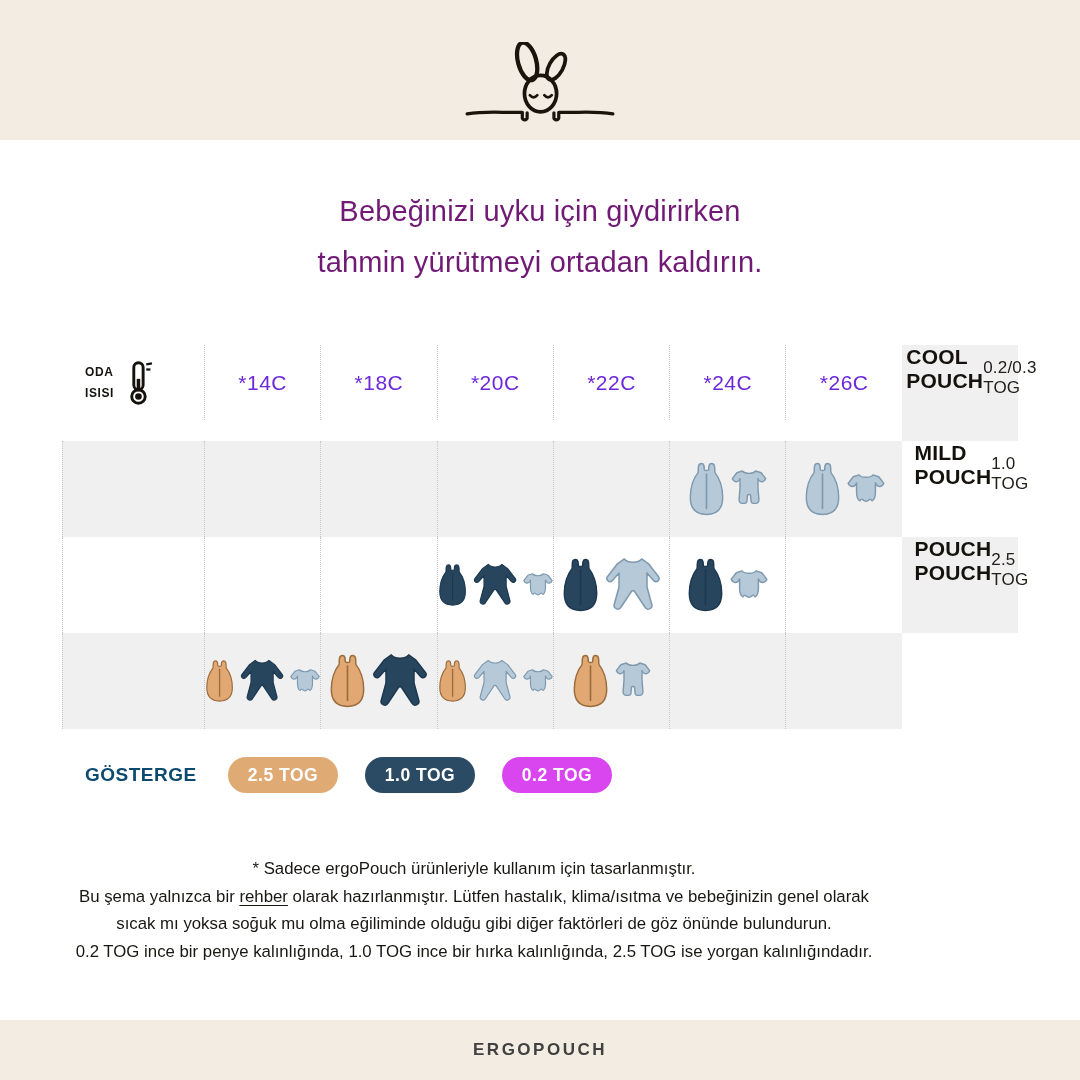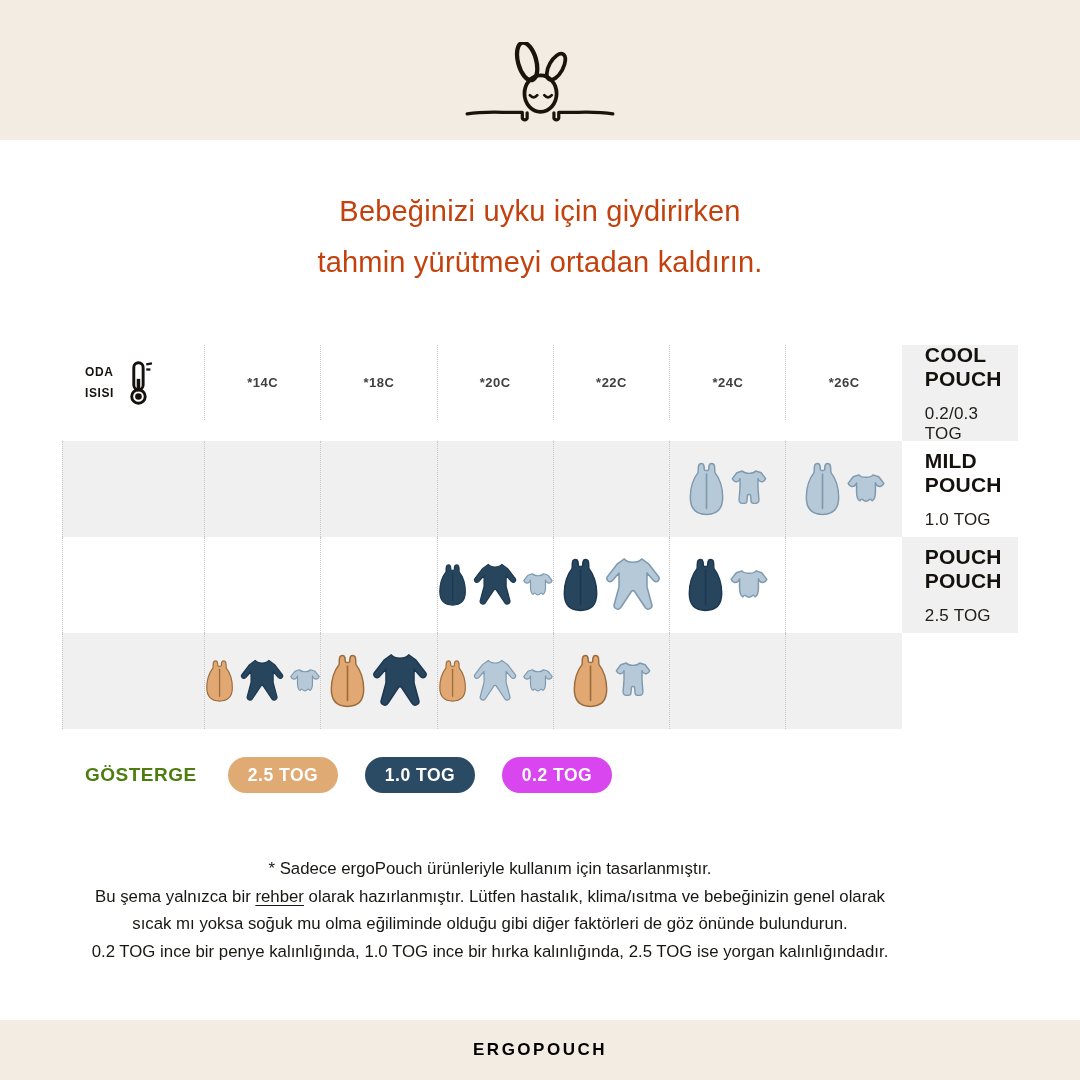--- a/index.html
+++ b/index.html
@@ -4,57 +4,57 @@
 <style>
   html,body{margin:0;padding:0;}
   body{font-family:"Liberation Sans", sans-serif; background:#ffffff;}
   #page{position:relative;width:1080px;height:1080px;background:#ffffff;overflow:hidden;}
 
   
   .band-top{position:absolute;top:0;left:0;width:1080px;height:140px;background:#f2ece2;
             display:flex;align-items:flex-end;justify-content:center;}
   .band-bottom{position:absolute;top:1020px;left:0;width:1080px;height:60px;background:#f2ece2;
             display:flex;align-items:center;justify-content:center;}
-  .brand-word{font-size:17px;font-weight:bold;letter-spacing:2.5px;color:#000000;}
+  .brand-word{font-size:17px;font-weight:bold;letter-spacing:2.5px;color:#404040;}
 
   .bunny{margin-bottom:12px;}
 
   
   .title{position:absolute;top:186px;left:0;width:1080px;text-align:center;
-         color:#c2410c;font-size:29px;line-height:51px;font-weight:500;letter-spacing:0.2px;}
+         color:#701a75;font-size:29px;line-height:51px;font-weight:500;letter-spacing:0.2px;}
 
   
   .ttable{position:absolute;top:345px;left:62px;display:grid;
           grid-template-columns:142px repeat(7,116.3px);}
   .cell{box-sizing:border-box;}
   .cl{border-left:1.5px dotted #c7c7ca;}
   .head{height:75px;display:flex;align-items:center;justify-content:center;
-        font-size:13px;font-weight:bold;letter-spacing:0.5px;color:#404040;}
+        font-size:21px;font-weight:normal;letter-spacing:0.5px;color:#6d28d9;}
   .corner{height:75px;display:flex;align-items:center;gap:12px;padding-left:23px;}
   .corner-label{font-size:12px;font-weight:bold;line-height:21px;letter-spacing:0.6px;color:#15120d;}
   .dcell{height:96px;display:flex;align-items:center;justify-content:center;gap:6px;}
   .shaded{background:#f0f0f1;}
-  .lblcell{height:96px;display:flex;flex-direction:column;justify-content:center;padding-left:23px;}
+  .lblcell{height:96px;display:flex;flex-direction:row;justify-content:center;padding-left:23px;}
   .row-name{font-size:21px;font-weight:bold;line-height:24px;color:#15120d;letter-spacing:0.2px;}
   .row-tog{font-size:17px;color:#23201b;margin-top:13px;letter-spacing:0.2px;}
 
   
   .ic-tan{fill:#e2a873;stroke:#9b6d3c;}
   .ic-navy{fill:#27465e;stroke:#1d3850;}
   .ic-blue{fill:#b6c9d8;stroke:#7f9aaf;}
 
   
   .legend-label{position:absolute;left:85px;top:764px;font-size:19px;font-weight:bold;
-                letter-spacing:0.5px;color:#4d7c0f;}
+                letter-spacing:0.5px;color:#0c4a6e;}
   .legend-pills{position:absolute;left:228px;top:757px;display:flex;gap:27px;}
   .pill{width:110px;height:36px;border-radius:18px;display:flex;align-items:center;justify-content:center;
         color:#ffffff;font-size:17.5px;font-weight:bold;letter-spacing:0.5px;}
 
   
-  .footnotes{position:absolute;top:855px;left:16px;width:948px;text-align:center;
+  .footnotes{position:absolute;top:855px;left:0;width:948px;text-align:center;
              font-size:16.8px;line-height:27.5px;color:#191712;}
   .footnotes .u{text-decoration:underline;text-underline-offset:3px;}
 
   .therm{color:#15120d;}
 </style>
 </head>
 <body>
 
 <svg width="0" height="0" style="position:absolute" aria-hidden="true">
   <defs>

